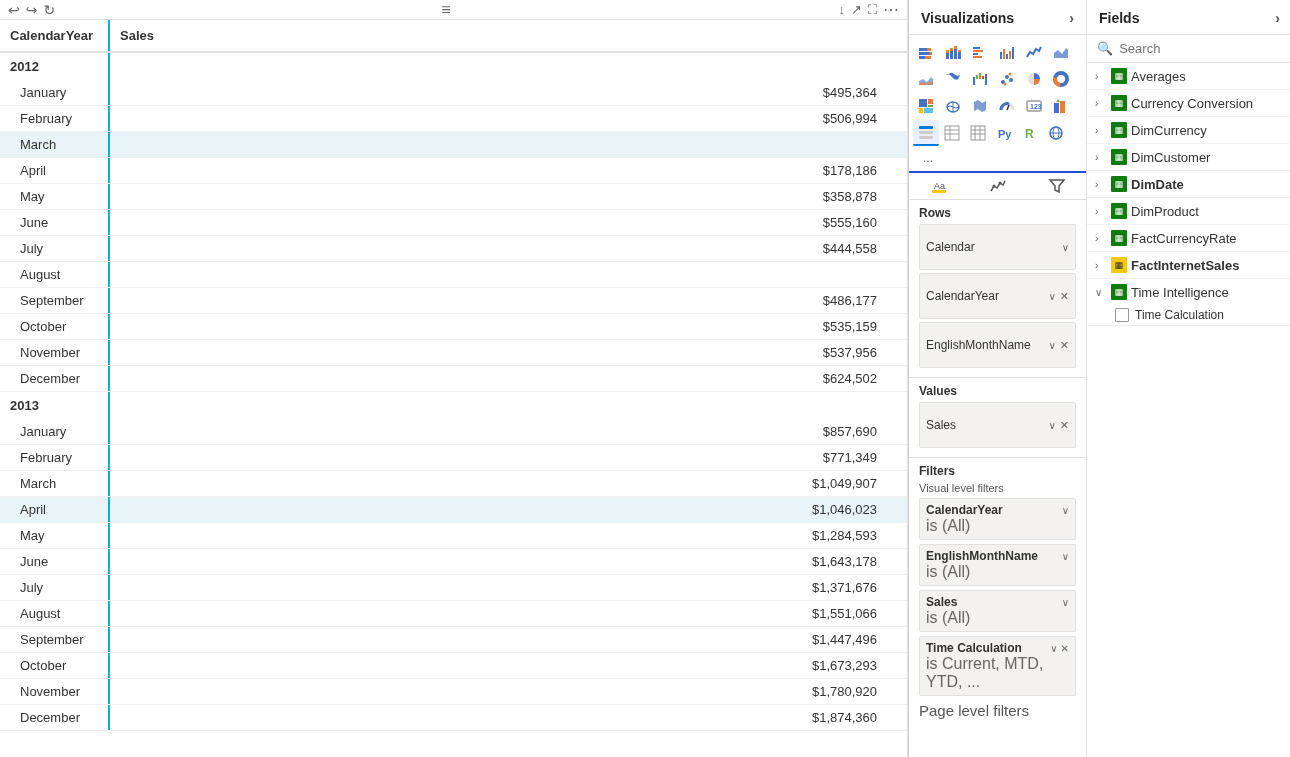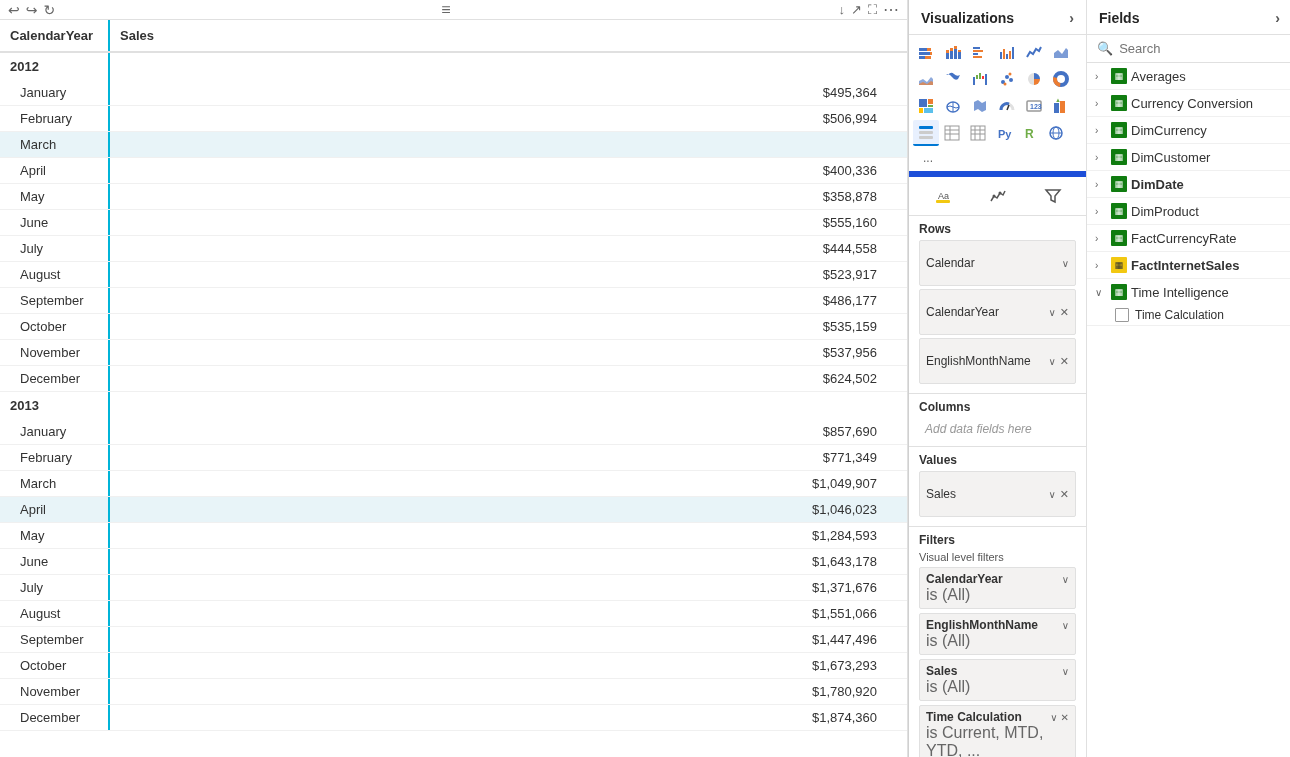--- a/index.html
+++ b/index.html
@@ -315,22 +315,21 @@
       padding: 4px 10px;
       font-size: 12px;
       color: #666;
       cursor: pointer;
     }
 
     .viz-bottom-icons {
       display: flex;
       align-items: center;
       justify-content: space-around;
-      padding: 6px;
-      border-top: 6px solid #1d4ed8;
+      border-top: 2px solid #1d4ed8;
     }
   </style>
 </head>
 <body>
 
 <div style="display:flex; width:1290px; height:757px; overflow:hidden; background:#f3f2f1;">
 
   <div class="main-content" style="flex:1; background:white; overflow-y:auto; position:relative;">
 
     <div style="display:flex; align-items:center; height:20px; padding:0 8px; gap:6px; border-bottom:1px solid #e0e0e0; background:white;">
@@ -362,37 +361,36 @@
     </div>
         <div class="data-row">
       <div class="month-cell">February</div>
       <div class="sales-cell">$506,994</div>
     </div>
         <div class="data-row highlighted">
       <div class="month-cell">March</div>
     </div>
         <div class="data-row">
       <div class="month-cell">April</div>
-      <div class="sales-cell">$400,336</div>
+      <div class="sales-cell">$178,186</div>
     </div>
         <div class="data-row">
       <div class="month-cell">May</div>
       <div class="sales-cell">$358,878</div>
     </div>
         <div class="data-row">
       <div class="month-cell">June</div>
       <div class="sales-cell">$555,160</div>
     </div>
         <div class="data-row">
       <div class="month-cell">July</div>
       <div class="sales-cell">$444,558</div>
     </div>
         <div class="data-row">
       <div class="month-cell">August</div>
-      <div class="sales-cell">$523,917</div>
     </div>
         <div class="data-row">
       <div class="month-cell">September</div>
       <div class="sales-cell">$486,177</div>
     </div>
         <div class="data-row">
       <div class="month-cell">October</div>
       <div class="sales-cell">$535,159</div>
     </div>
         <div class="data-row">
@@ -697,24 +695,20 @@
         </div>
         <div class="field-pill">
           <span>EnglishMonthName</span>
           <div class="field-pill-right">
             <span class="pill-chevron">∨</span>
             <span class="pill-x">✕</span>
           </div>
         </div>
       </div>
 
-      <div class="columns-section">
-        <div class="section-label">Columns</div>
-        <div class="add-data-placeholder">Add data fields here</div>
-      </div>
 
       <div class="values-section">
         <div class="section-label">Values</div>
         <div class="field-pill">
           <span>Sales</span>
           <div class="field-pill-right">
             <span class="pill-chevron">∨</span>
             <span class="pill-x">✕</span>
           </div>
         </div>

